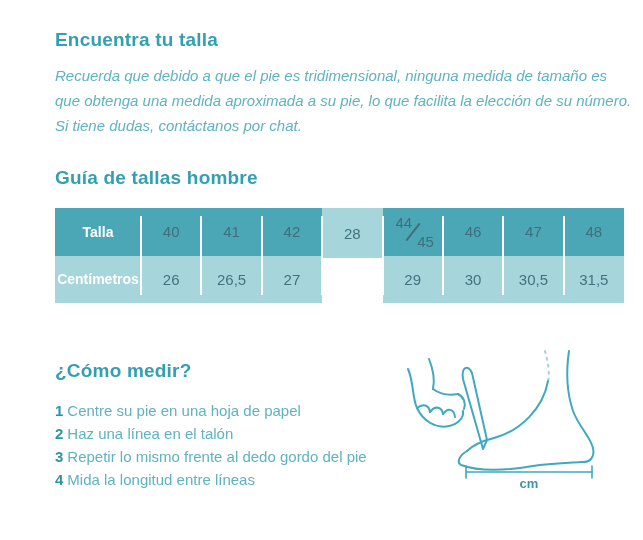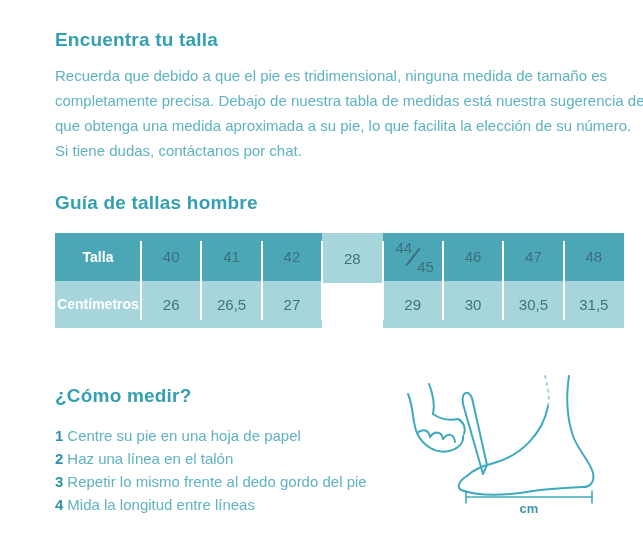--- a/index.html
+++ b/index.html
@@ -14,21 +14,21 @@
     letter-spacing: .2px;
     line-height: 24px;
   }
 
   .intro-text {
     margin-top: 11px;
     font-size: 15px;
     line-height: 25px;
     color: #5fb2c2;
   }
-  .intro-text span { display: block; white-space: nowrap; }
+  .intro-text span { display: block; white-space: nowrap; font-style: italic; }
 
   .guide-title { margin-top: 28px; }
 
   
   .size-table {
     margin-top: 18px;
     display: flex;
     width: 569px;
     height: 95px;
   }
@@ -76,21 +76,20 @@
 </style>
 </head>
 <body>
 
 <div class="page">
 
   <h2 class="section-title">Encuentra tu talla</h2>
 
   <p class="intro-text">
     <span>Recuerda que debido a que el pie es tridimensional, ninguna medida de tamaño es</span>
-    <span>completamente precisa. Debajo de nuestra tabla de medidas está nuestra sugerencia de</span>
     <span>que obtenga una medida aproximada a su pie, lo que facilita la elección de su número.</span>
     <span>Si tiene dudas, contáctanos por chat.</span>
   </p>
 
   <h2 class="section-title guide-title">Guía de tallas hombre</h2>
 
   <div class="size-table">
     <div class="col label-col">
       <div class="cell top label">Talla</div>
       <div class="cell bottom label">Centímetros</div>

